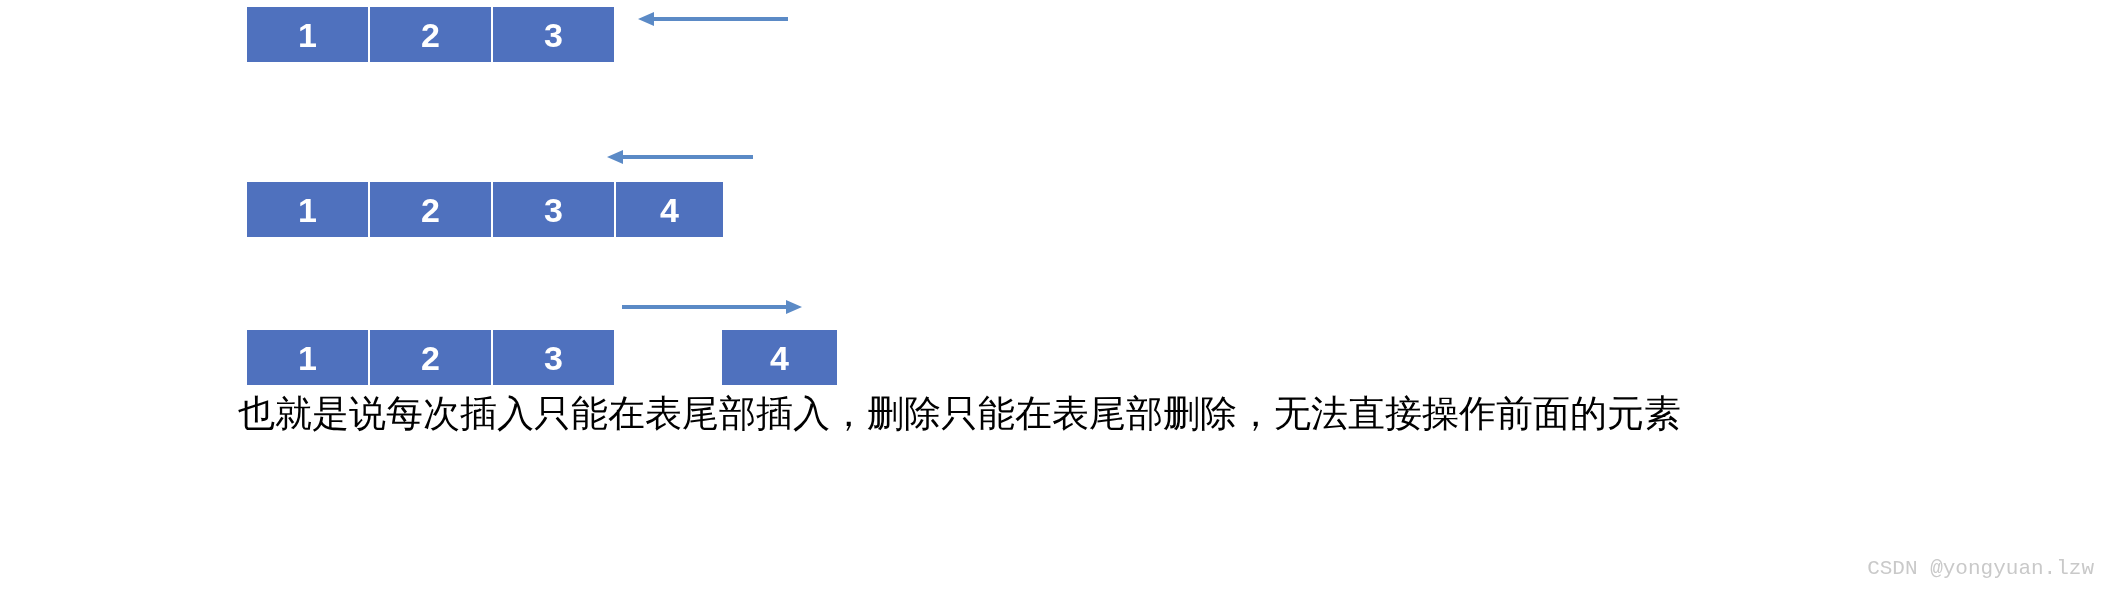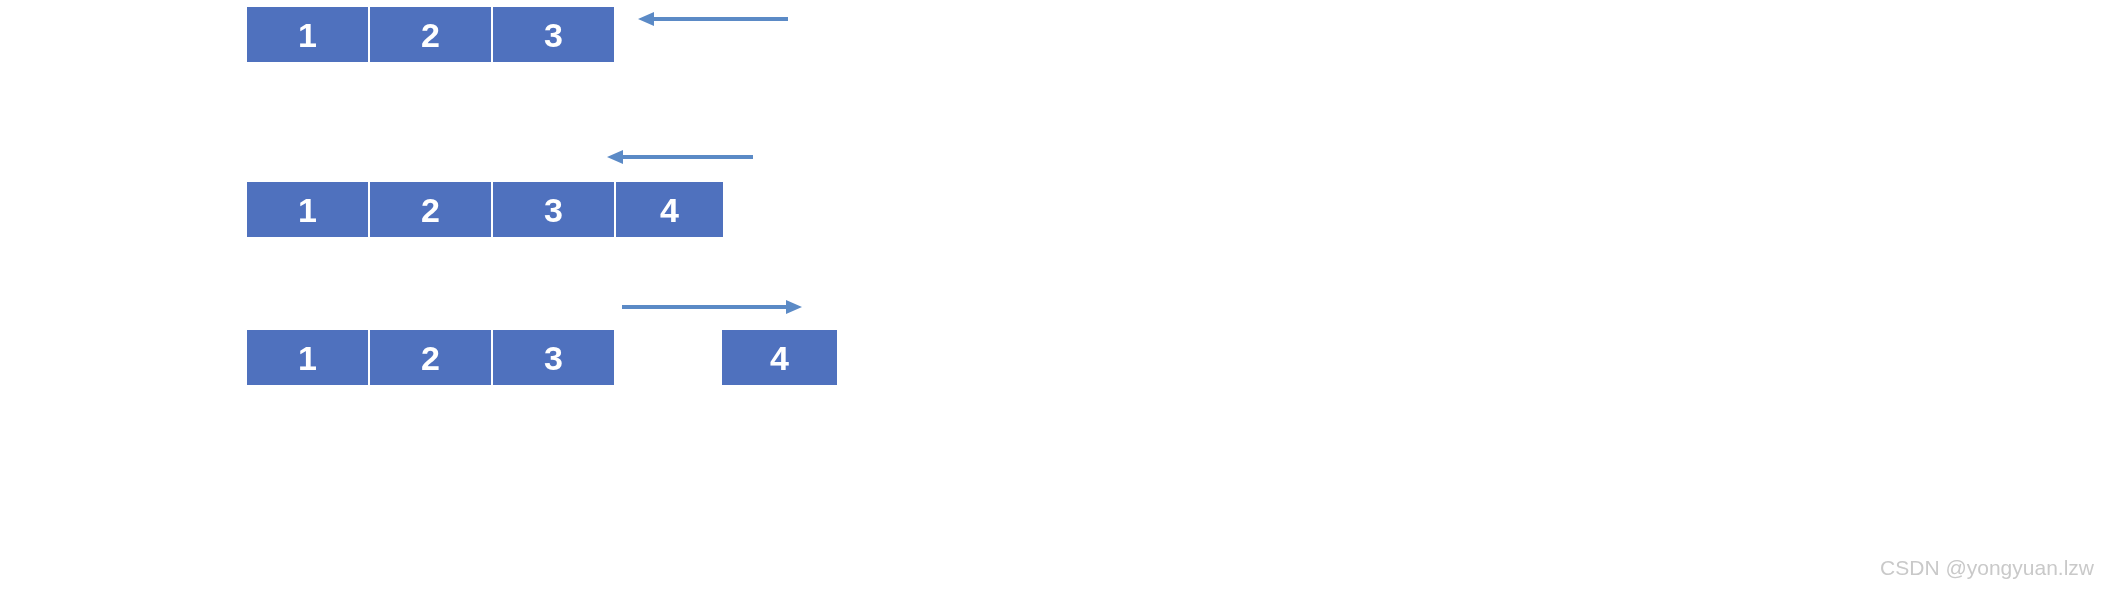--- a/index.html
+++ b/index.html
@@ -54,21 +54,21 @@
     white-space: nowrap;
     font-family: "Liberation Sans", "DejaVu Sans", sans-serif;
   }
 
   
   .watermark {
     position: absolute;
     color: #c9c9c9;
     font-size: 21px;
     white-space: nowrap;
-    font-family: Liberation Sans, sans-serif;
+    font-family: Liberation Mono, monospace;
   }
 </style>
 </head>
 <body>
 
 <div class="canvas">
 
   <div class="cell" style="left:247px; top:7px; width:121px; height:55px;">1</div>
   <div class="cell" style="left:370px; top:7px; width:121px; height:55px;">2</div>
   <div class="cell" style="left:493px; top:7px; width:121px; height:55px;">3</div>
@@ -96,16 +96,17 @@
       <path d="M 0 7 L 164 7 L 164 2 L 180 9 L 164 16 L 164 11 L 0 11 Z" fill="#5B8AC6"></path>
     </svg>
   </div>
 
   <div class="cell" style="left:247px; top:330px; width:121px; height:55px;">1</div>
   <div class="cell" style="left:370px; top:330px; width:121px; height:55px;">2</div>
   <div class="cell" style="left:493px; top:330px; width:121px; height:55px;">3</div>
 
   <div class="cell" style="left:722px; top:330px; width:115px; height:55px;">4</div>
 
+  <div class="caption" style="left:238px; top:393px;">也就是说每次插入只能在表尾部插入，删除只能在表尾部删除，无法直接操作前面的元素</div>
 
   <div class="watermark" style="right:14px; bottom:10px;">CSDN @yongyuan.lzw</div>
 
 </div>
 
 </body></html>

